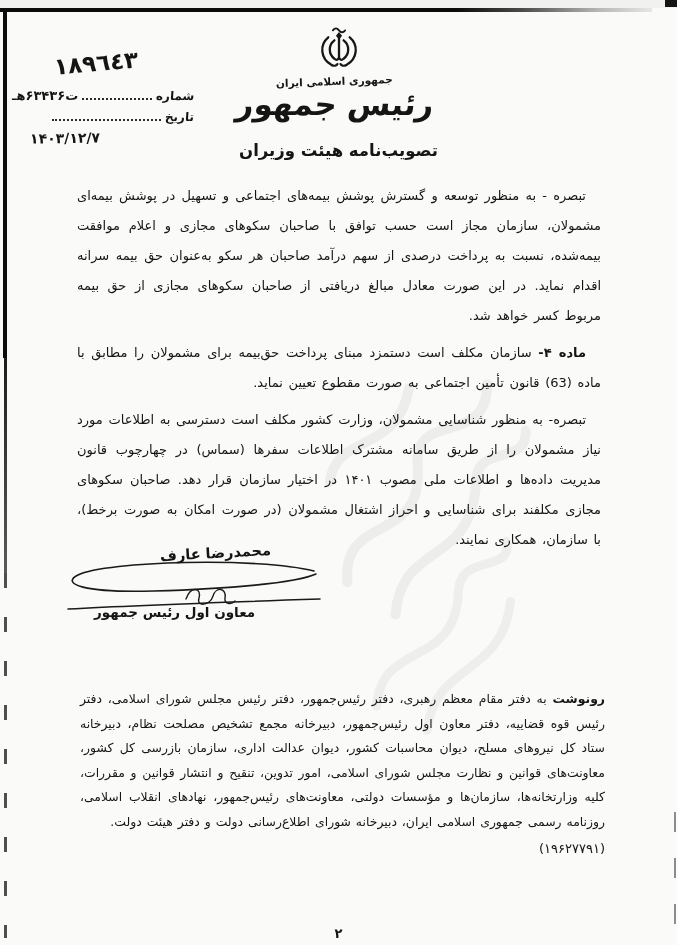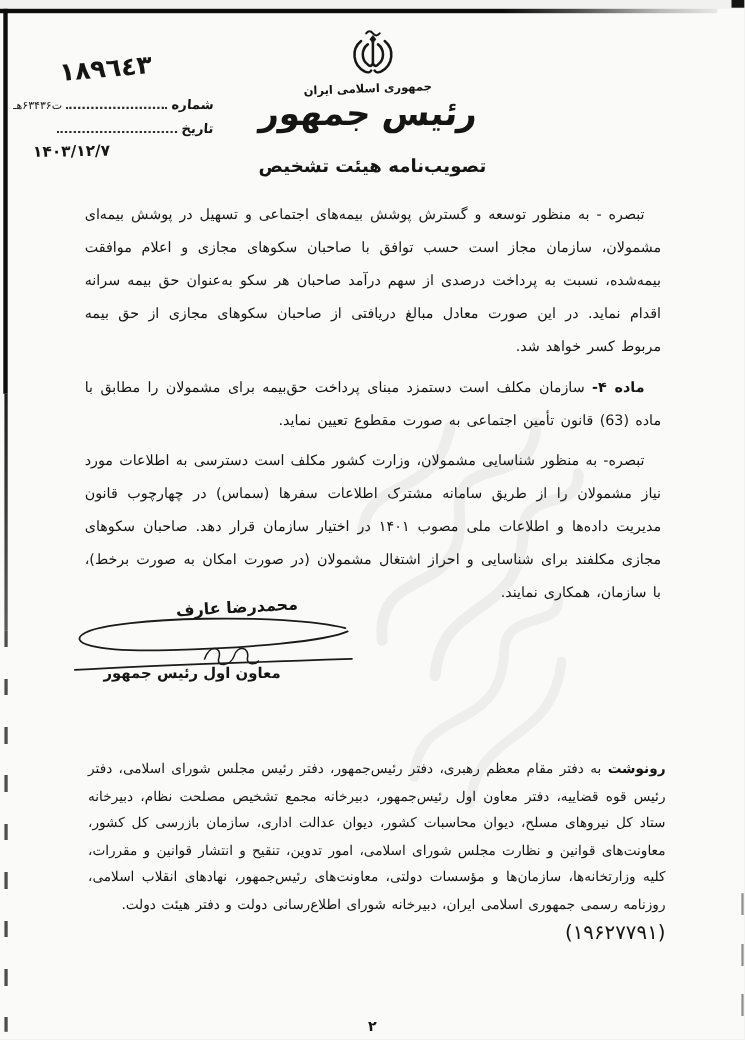--- a/index.html
+++ b/index.html
@@ -29,40 +29,40 @@
     font-size:16.5px;font-weight:bold;white-space:nowrap;direction:rtl;}
   
   .refblock{position:absolute;top:50px;left:12px;width:182px;height:95px;direction:rtl;}
   .ref-number{position:absolute;top:0;left:42px;font-size:23px;font-weight:bold;
     letter-spacing:5px;transform:rotate(-5deg);direction:ltr;white-space:nowrap;}
   .ref-row{position:absolute;left:0;right:0;display:flex;direction:rtl;align-items:flex-end;}
   .ref-row1{top:38px;}
   .ref-row2{top:60px;margin-left:36px;}
   .ref-label{font-size:12px;font-weight:bold;transform:skewX(-4deg);}
   .ref-dots{flex:1;border-bottom:2px dotted #2a2a2a;margin:0 4px 3px;}
-  .ref-suffix{font-size:10px;font-weight:normal;white-space:nowrap;}
+  .ref-suffix{font-size:13px;font-weight:bold;white-space:nowrap;}
   .ref-date{position:absolute;top:80px;left:18px;font-size:14px;font-weight:bold;
     letter-spacing:3px;direction:ltr;transform:rotate(-1deg);white-space:nowrap;}
   
   .body-text{position:absolute;top:181px;right:76px;width:524px;direction:rtl;
     text-align:justify;font-size:13px;line-height:30px;word-spacing:1.5px;}
   .body-text p{margin:0 0 7px;text-indent:15px;}
   .seg-bold{font-weight:bold;}
   
   .sig{position:absolute;top:543px;left:58px;width:272px;height:88px;}
   .sig-name{position:absolute;top:2px;left:102px;font-size:14.5px;font-weight:bold;
     transform:rotate(-3deg);letter-spacing:1px;direction:rtl;white-space:nowrap;}
   .sig-svg{position:absolute;top:16px;left:0;}
   .sig-title{position:absolute;top:49px;left:36px;font-size:13.5px;font-weight:bold;
     direction:rtl;white-space:nowrap;margin-top:12px;}
   
   .cc{position:absolute;top:687px;right:72px;width:525px;direction:rtl;
     text-align:justify;font-size:12.4px;line-height:24.6px;word-spacing:1px;}
   .cc p{margin:0;}
-  .cc-number{margin-top:2px;text-align:right;font-size:18px;direction:rtl;}
+  .cc-number{margin-top:2px;text-align:right;font-size:13px;direction:rtl;}
   
   .page-number{position:absolute;top:926px;left:50%;transform:translateX(-50%);
     font-size:13px;font-weight:bold;}
   .wm{position:absolute;pointer-events:none;}
   .wm1{top:370px;left:290px;transform:rotate(-38deg);}
   .wm2{top:530px;left:330px;transform:rotate(-38deg);}
 </style>
 </head>
 <body>
 
@@ -98,21 +98,21 @@
         <path d="M24 20 C16 26 16 38 24 44 C26 46 28 46 29 44"></path>
         <path d="M36 20 C44 26 44 38 36 44 C34 46 32 46 31 44"></path>
         <path d="M16 16 C4 26 6 44 20 52 C24 54 27 53 28 51"></path>
         <path d="M44 16 C56 26 54 44 40 52 C36 54 33 53 32 51"></path>
       </g>
       <path d="M30 9 l4 5 -4 5 -4 -5 z" fill="#171717"></path>
     </svg>
   </div>
   <div class="country">جمهوری اسلامی ایران</div>
   <div class="president">رئیس جمهور</div>
-  <div class="doctype">تصویب‌نامه هیئت تشخیص</div>
+  <div class="doctype">تصویب‌نامه هیئت وزیران</div>
 
   <div class="refblock">
     <div class="ref-number">۱۸۹٦٤۳</div>
     <div class="ref-row ref-row1">
       <span class="ref-label">شماره</span>
       <span class="ref-dots"></span>
       <span class="ref-suffix">ت۶۳۴۳۶هـ</span>
     </div>
     <div class="ref-row ref-row2">
       <span class="ref-label">تاریخ</span>

